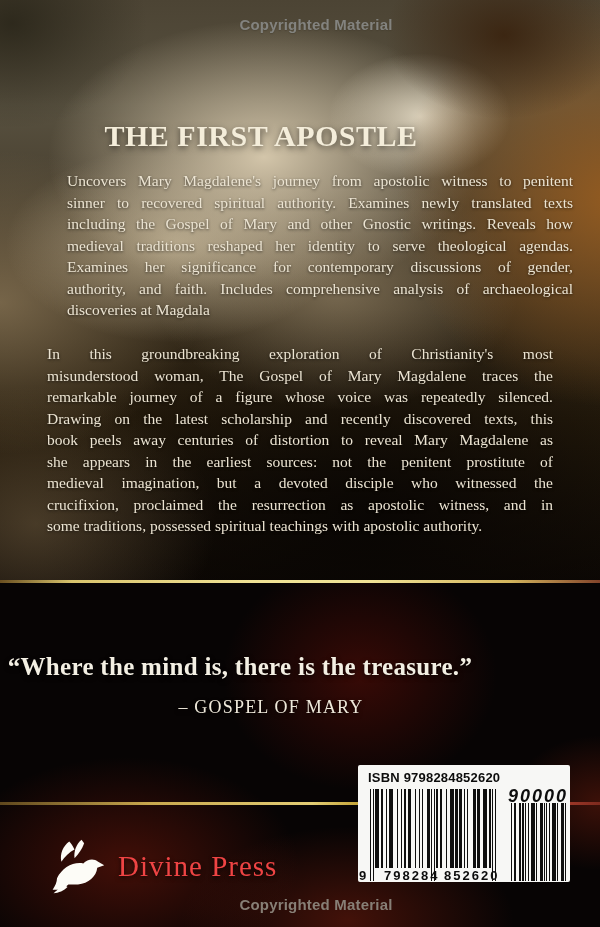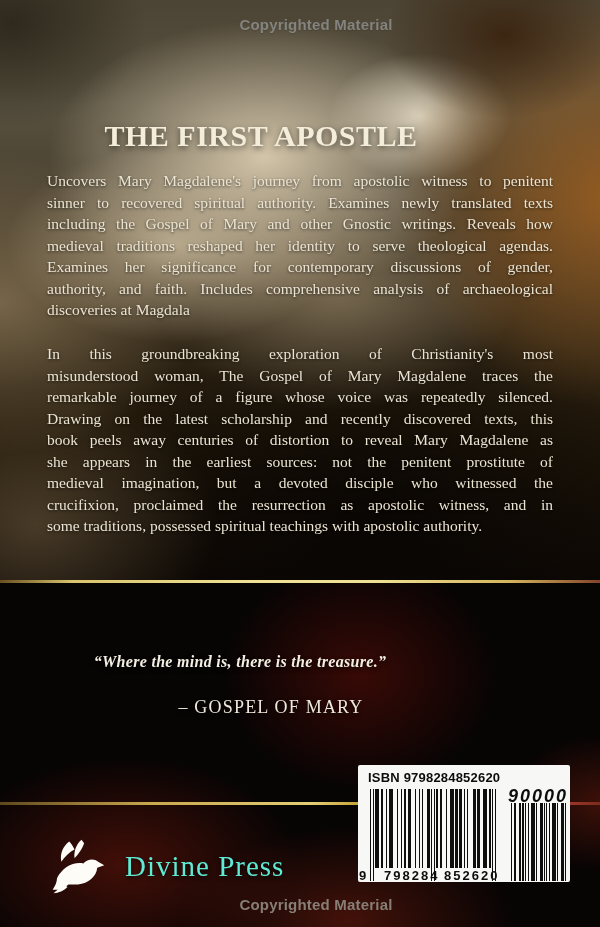--- a/index.html
+++ b/index.html
@@ -36,29 +36,29 @@
   .wm-bottom{top:896px;color:#877f76;}
 
   .title{position:absolute;left:0;top:119px;width:522px;text-align:center;
       font-size:30px;font-weight:bold;letter-spacing:0.5px;color:#f4edda;
       text-shadow:0 2px 6px rgba(0,0,0,0.55);}
 
   .para{position:absolute;left:47px;width:506px;color:#ece4d2;font-size:15.5px;
       text-shadow:0 1px 3px rgba(0,0,0,0.65);}
   .para .jline{height:21.5px;line-height:21.5px;text-align:justify;text-align-last:justify;white-space:nowrap;}
   .para .jline.last{text-align-last:left;}
-  .para1{top:170px;}
+  .para1{top:170px;margin-left:20px;}
   .para2{top:343px;}
 
   .divider{position:absolute;left:0;width:600px;height:3px;}
   .divider1{top:580px;background:linear-gradient(90deg,#6a4f20 0%,#d9c46d 12%,#f0e295 42%,#f0e295 62%,#d3b55d 85%,#82432a 100%);}
   .divider2{top:802px;background:linear-gradient(90deg,#5f471d 0%,#c9a84e 25%,#e3cd75 52%,#c3a336 60%,#a03828 94%,#7d2a1e 100%);}
 
   .quote{position:absolute;left:0;top:653px;width:480px;text-align:center;
-      font-size:16px;font-style:italic;font-weight:bold;color:#f3efe3;letter-spacing:0.3px;
+      font-size:25px;font-weight:bold;color:#f3efe3;letter-spacing:0.3px;
       text-shadow:0 2px 5px rgba(0,0,0,0.7);}
   .quote-attrib{position:absolute;left:0;top:697px;width:542px;text-align:center;
       font-size:18px;color:#eee8da;letter-spacing:1.2px;text-shadow:0 2px 4px rgba(0,0,0,0.7);}
 
   
   .barcode-box{position:absolute;left:358px;top:765px;width:212px;height:117px;background:#f7f7f5;border-radius:2px;
       font-family:"Liberation Sans",sans-serif;color:#0d0d0d;}
   .isbn-label{position:absolute;left:10px;top:5px;font-size:13px;font-weight:bold;letter-spacing:0.2px;}
   .bars-main{position:absolute;left:12px;top:24px;width:126px;height:92px;}
   .bars-supp{position:absolute;left:152px;top:38px;width:56px;height:78px;}
@@ -66,21 +66,21 @@
   .digits{position:absolute;top:103px;font-size:13px;font-weight:bold;letter-spacing:2px;}
   .d0{left:1px;}
   .d1{left:26px;}
   .d2{left:86px;}
   .supp-label{position:absolute;left:150px;top:21px;width:60px;text-align:center;font-size:18px;font-weight:bold;letter-spacing:2px;font-style:italic;}
 
   
   .publisher{position:absolute;left:50px;top:836px;height:60px;display:flex;align-items:center;}
   .dove{width:56px;height:56px;}
   .dove path{fill:#fdfcf7;}
-  .pub-name{margin-left:19px;font-size:29px;color:#5eead4;letter-spacing:1px;text-shadow:0 2px 4px rgba(0,0,0,0.7);}
+  .pub-name{margin-left:12px;font-size:29px;color:#ef4444;letter-spacing:1px;text-shadow:0 2px 4px rgba(0,0,0,0.7);}
 </style>
 </head>
 <body>
 
 <div class="cover">
   <div class="sky"></div>
   <div class="night"></div>
 
   <div class="wm wm-top">Copyrighted Material</div>
 

